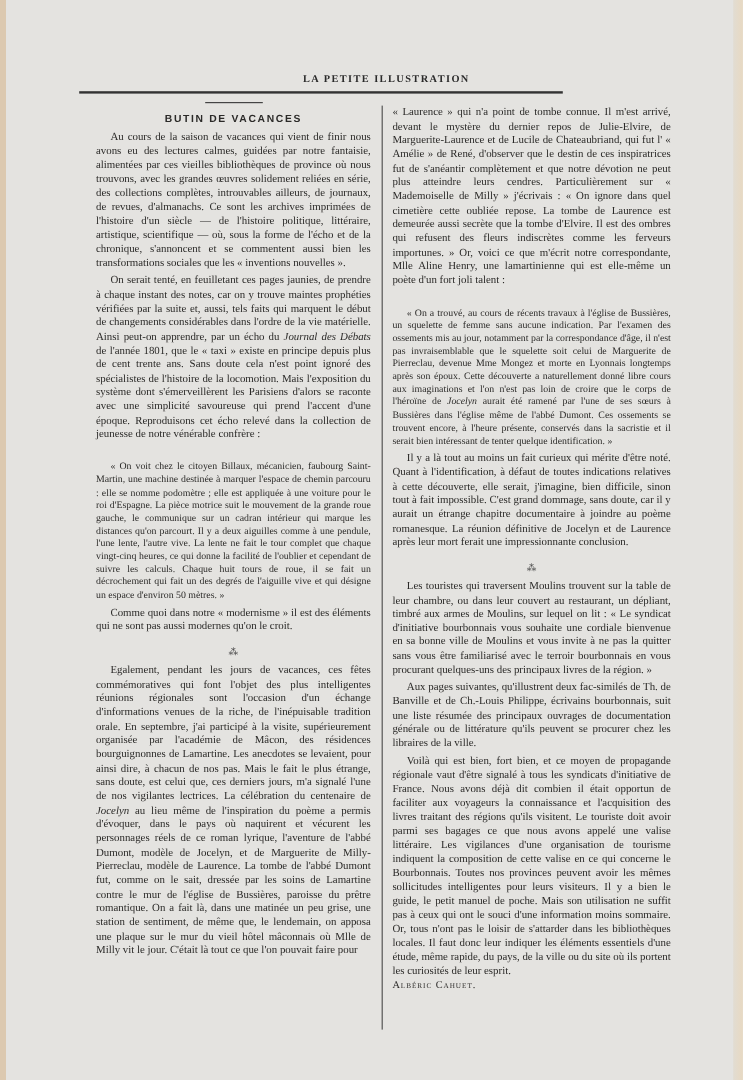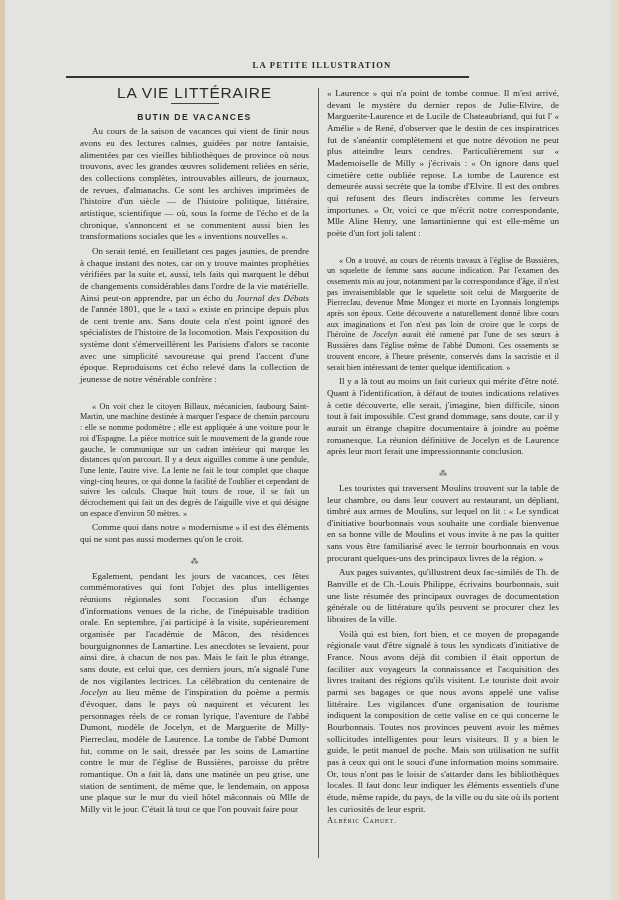--- a/index.html
+++ b/index.html
@@ -51,21 +51,20 @@
 
 <div class="page-edge-left"></div>
 <div class="page-edge-right"></div>
 
 <div class="running-head">LA PETITE ILLUSTRATION</div>
 <div class="head-rule" style="left:66px;width:403px;"></div>
 
 <div class="divider"></div>
 
 <div class="col col-left">
-  <div class="title">LA VIE LITTÉRAIRE</div>
   <div class="title-rule"></div>
   <div class="subtitle">BUTIN DE VACANCES</div>
   <div id="left-body">
       <p class="gap">Au cours de la saison de vacances qui vient de finir nous avons eu des lectures calmes, guidées par notre fantaisie, alimentées par ces vieilles bibliothèques de province où nous trouvons, avec les grandes œuvres solidement reliées en série, des collections complètes, introuvables ailleurs, de journaux, de revues, d'almanachs. Ce sont les archives imprimées de l'histoire d'un siècle — de l'histoire politique, littéraire, artistique, scientifique — où, sous la forme de l'écho et de la chronique, s'annoncent et se commentent aussi bien les transformations sociales que les « inventions nouvelles ».</p>
       <p class="gap"><span>On serait tenté, en feuilletant ces pages jaunies, de prendre à chaque instant des notes, car on y trouve maintes prophéties vérifiées par la suite et, aussi, tels faits qui marquent le début de changements considérables dans l'ordre de la vie matérielle. Ainsi peut-on apprendre, par un écho du </span><i>Journal des Débats</i><span> de l'année 1801, que le « taxi » existe en principe depuis plus de cent trente ans. Sans doute cela n'est point ignoré des spécialistes de l'histoire de la locomotion. Mais l'exposition du système dont s'émerveillèrent les Parisiens d'alors se raconte avec une simplicité savoureuse qui prend l'accent d'une époque. Reproduisons cet écho relevé dans la collection de jeunesse de notre vénérable confrère :</span></p>
       <p class="quote">« On voit chez le citoyen Billaux, mécanicien, faubourg Saint-Martin, une machine destinée à marquer l'espace de chemin parcouru : elle se nomme podomètre ; elle est appliquée à une voiture pour le roi d'Espagne. La pièce motrice suit le mouvement de la grande roue gauche, le communique sur un cadran intérieur qui marque les distances qu'on parcourt. Il y a deux aiguilles comme à une pendule, l'une lente, l'autre vive. La lente ne fait le tour complet que chaque vingt-cinq heures, ce qui donne la facilité de l'oublier et cependant de suivre les calculs. Chaque huit tours de roue, il se fait un décrochement qui fait un des degrés de l'aiguille vive et qui désigne un espace d'environ 50 mètres. »</p>
       <p class="gap">Comme quoi dans notre « modernisme » il est des éléments qui ne sont pas aussi modernes qu'on le croit.</p>
       <div class="stars">⁂</div>
       <p class="gap"><span>Egalement, pendant les jours de vacances, ces fêtes commémoratives qui font l'objet des plus intelligentes réunions régionales sont l'occasion d'un échange d'informations venues de la riche, de l'inépuisable tradition orale. En septembre, j'ai participé à la visite, supérieurement organisée par l'académie de Mâcon, des résidences bourguignonnes de Lamartine. Les anecdotes se levaient, pour ainsi dire, à chacun de nos pas. Mais le fait le plus étrange, sans doute, est celui que, ces derniers jours, m'a signalé l'une de nos vigilantes lectrices. La célébration du centenaire de </span><i>Jocelyn</i><span> au lieu même de l'inspiration du poème a permis d'évoquer, dans le pays où naquirent et vécurent les personnages réels de ce roman lyrique, l'aventure de l'abbé Dumont, modèle de Jocelyn, et de Marguerite de Milly-Pierreclau, modèle de Laurence. La tombe de l'abbé Dumont fut, comme on le sait, dressée par les soins de Lamartine contre le mur de l'église de Bussières, paroisse du prêtre romantique. On a fait là, dans une matinée un peu grise, une station de sentiment, de même que, le lendemain, on apposa une plaque sur le mur du vieil hôtel mâconnais où Mlle de Milly vit le jour. C'était là tout ce que l'on pouvait faire pour</span></p>
     </div>

